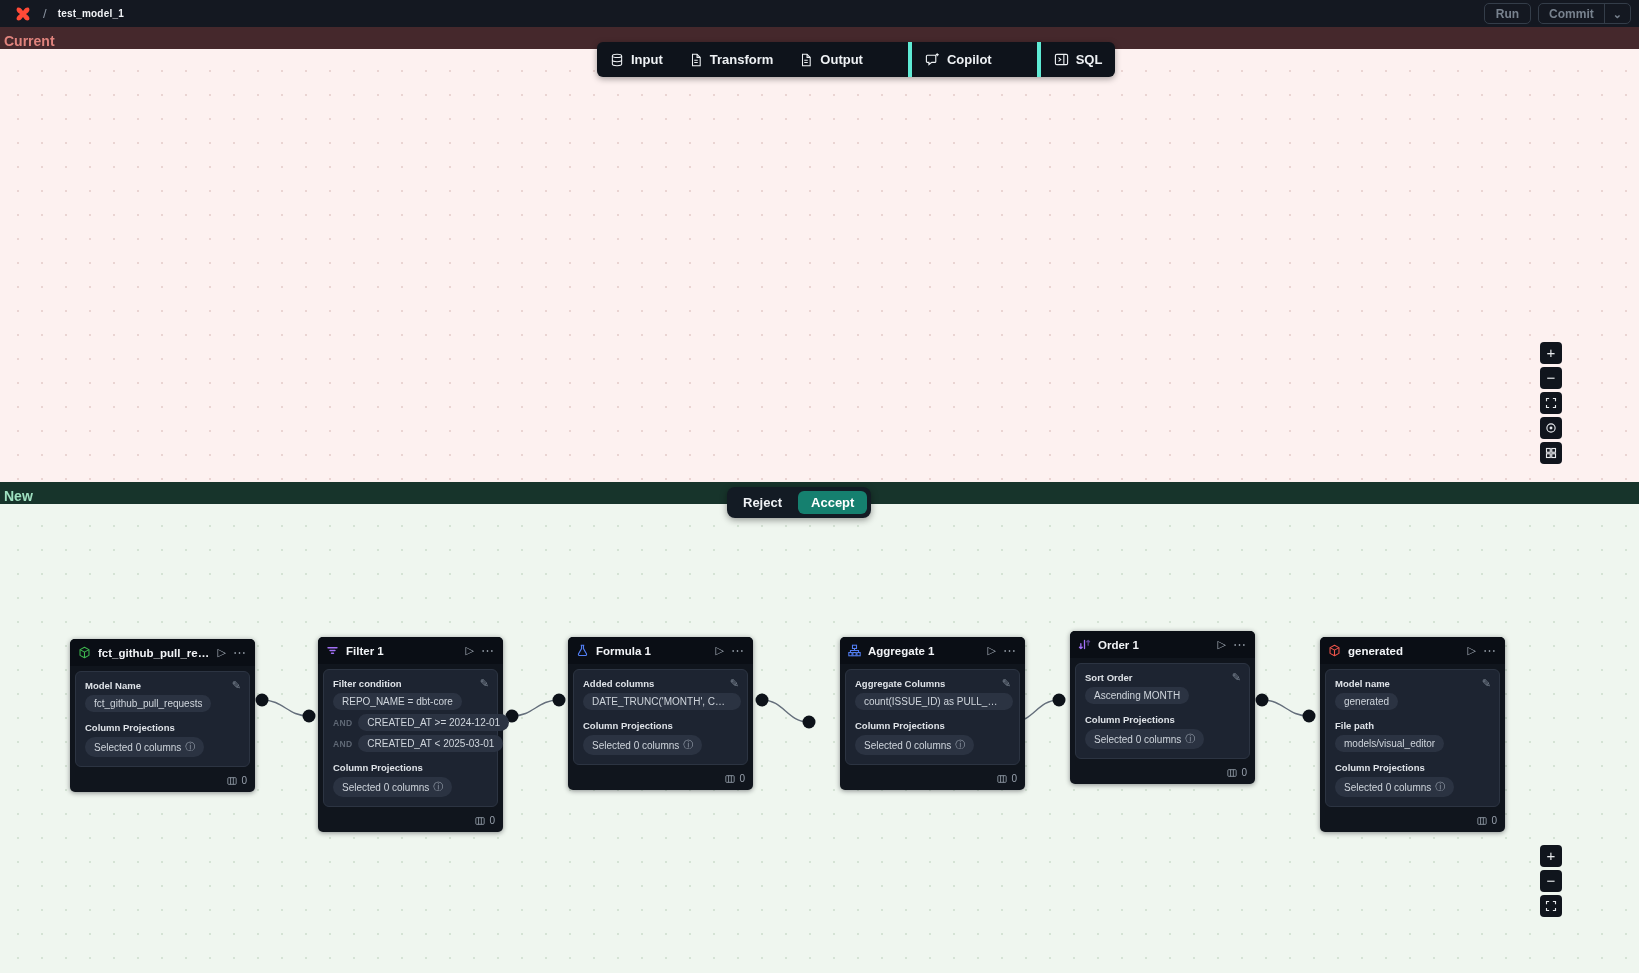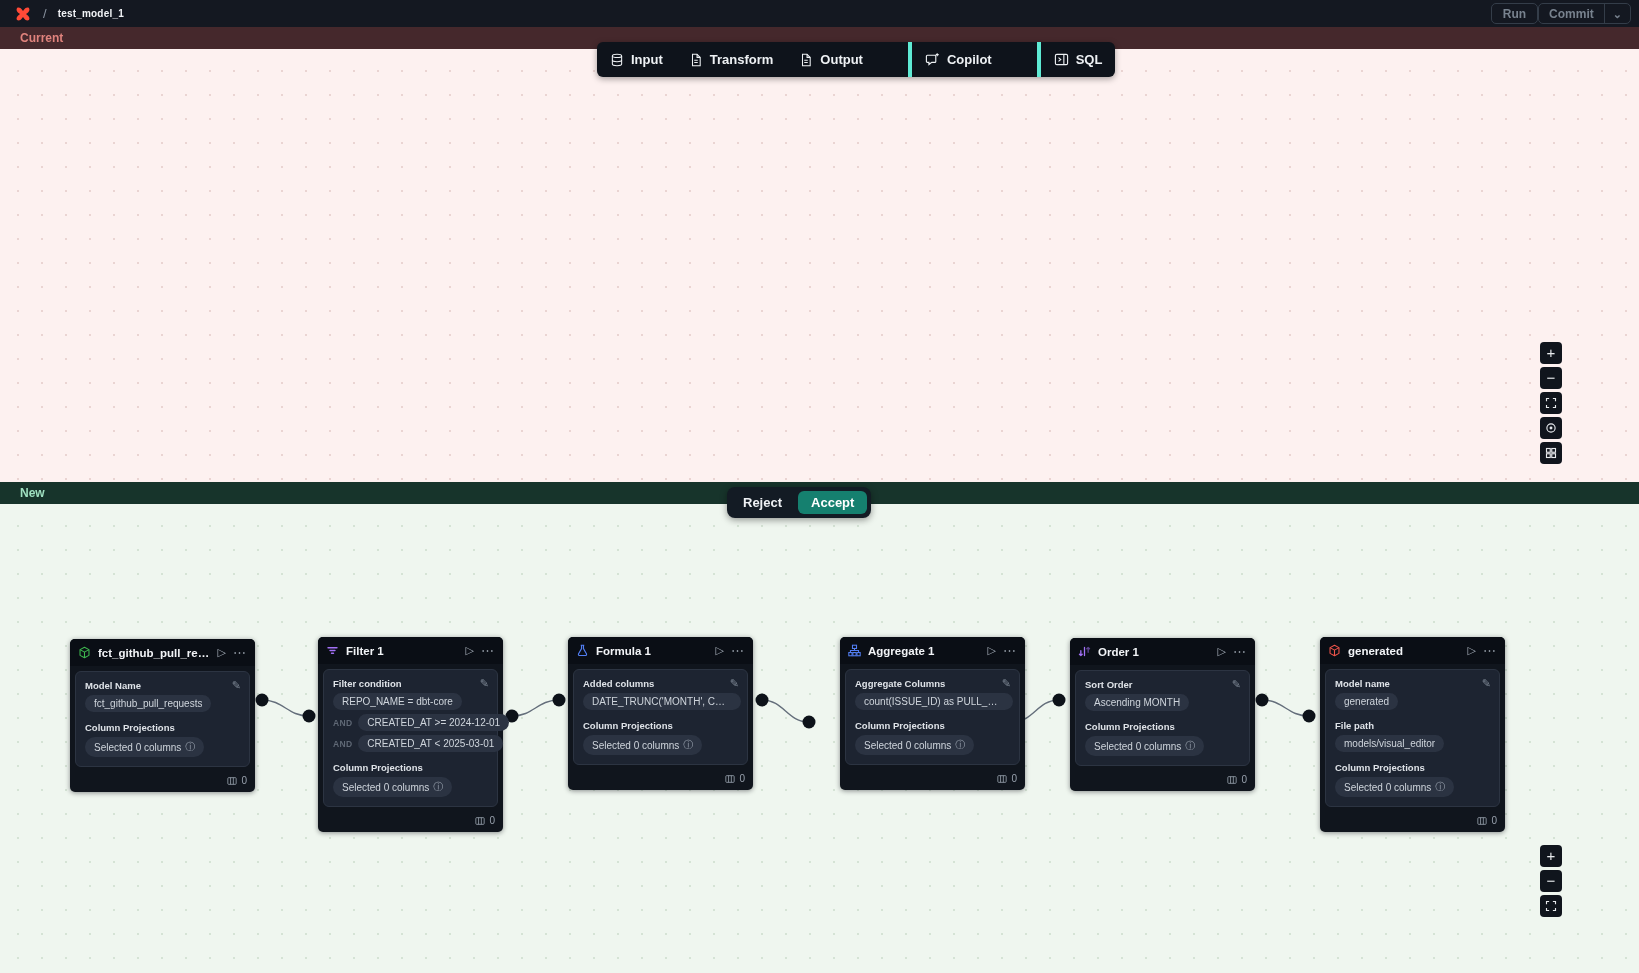--- a/index.html
+++ b/index.html
@@ -4,28 +4,28 @@
 <style>
   * { margin:0; padding:0; box-sizing:border-box; }
   html,body { width:1639px; height:973px; background:#151a23; font-family:"Liberation Sans", sans-serif; }
   .app { position:relative; width:1639px; height:973px; overflow:hidden; }
 
   
   .topbar { height:27px; background:#141821; display:flex; align-items:center; justify-content:space-between; padding:0 8px 0 14px; }
   .topbar-left { display:flex; align-items:center; gap:11px; }
   .slash { color:#8a93a0; font-size:13px; }
   .page-title { color:#f2f4f7; font-size:10px; font-weight:bold; letter-spacing:.2px; }
-  .topbar-right { display:flex; align-items:flex-end; }
+  .topbar-right { display:flex; align-items:flex-end; gap:7px; }
   .tb-btn { background:transparent; border:1px solid #343d49; border-radius:5px; color:#78828e; font-family:inherit; font-size:12px; font-weight:bold; height:21px; padding:0 11px; display:flex; align-items:center; cursor:default; }
   .commit-split { padding:0; }
   .commit-split .seg { padding:0 10px; display:flex; align-items:center; height:100%; }
   .commit-split .seg.chev { border-left:1px solid #343d49; padding:0 8px; font-size:11px; line-height:10px; }
 
   
-  .secbar { height:22px; display:flex; align-items:center; padding:0 20px; font-size:12px; font-weight:bold; }
+  .secbar { height:22px; display:flex; align-items:flex-end; padding:0 4px; font-size:14px; font-weight:bold; }
   .secbar.current { background:#45282c; color:#e0837d; }
   .secbar.new { height:22px; background:#17342b; color:#9fe0c0; }
 
   
   .canvas { position:relative; width:1639px; }
   .canvas.current { height:433px; background-color:#fdf1f0; background-image:radial-gradient(circle,#ead4d2 1.3px,transparent 1.4px); background-size:24px 24px; background-position:6px 10px; }
   .canvas.new { height:473px; background-color:#eff6ef; background-image:radial-gradient(circle,#d5e3d5 1.3px,transparent 1.4px); background-size:24px 24px; background-position:6px 10px; }
 
   
   .toolbar { position:absolute; left:597px; top:42px; height:35px; background:#0e131b; border-radius:6px; display:flex; align-items:stretch; z-index:30; box-shadow:0 2px 6px rgba(0,0,0,.35); }
@@ -277,21 +277,21 @@
       </div>
       <div class="node-foot">
         <svg width="10" height="10" viewBox="0 0 12 12" fill="none" stroke="#98a1ad">
             <rect x="1" y="2" width="10" height="8" rx="1"></rect>
             <path d="M4.3 2v8M7.6 2v8"></path>
           </svg>
         <span>0</span>
       </div>
     </div>
 
-    <div class="node" style="left:1070px; top:134px;">
+    <div class="node" style="left:1070px; top:127px;">
       <div class="node-head">
         <span style="display:flex;">
           <svg width="13" height="13" viewBox="0 0 16 16" fill="none" stroke="#a371f7" stroke-width="1.6" stroke-linecap="round">
               <path d="M3.5 13V7M3.5 13l-1.7-1.7M3.5 13l1.7-1.7M8 3v10"></path>
               <path d="M12.5 3v6M12.5 3l-1.7 1.7M12.5 3l1.7 1.7" opacity=".55"></path>
             </svg>
         </span>
         <span class="ntitle">Order 1</span>
         <span class="hicon">▷</span>
         <span class="hicon more">⋯</span>

